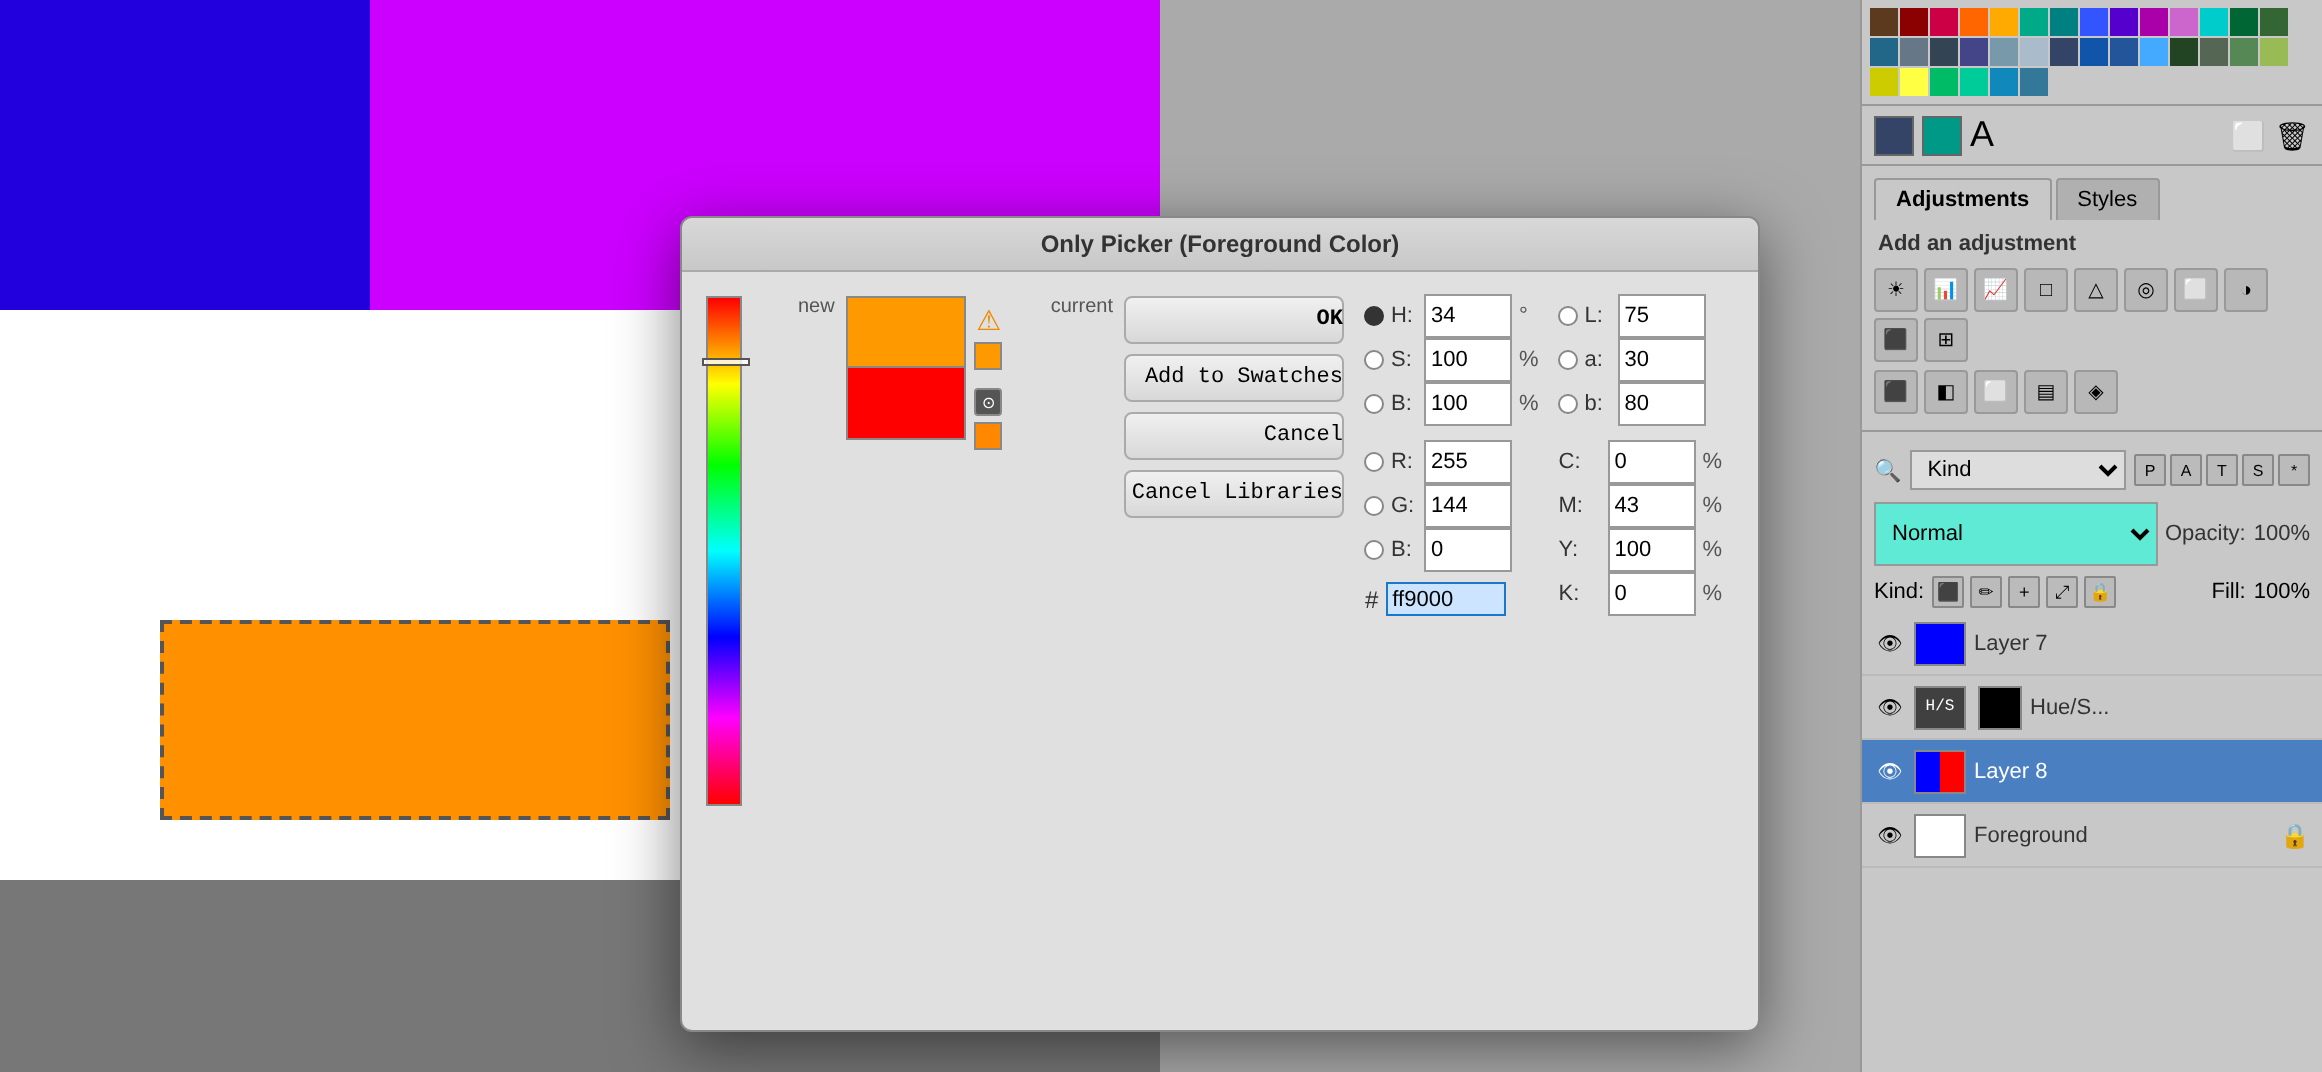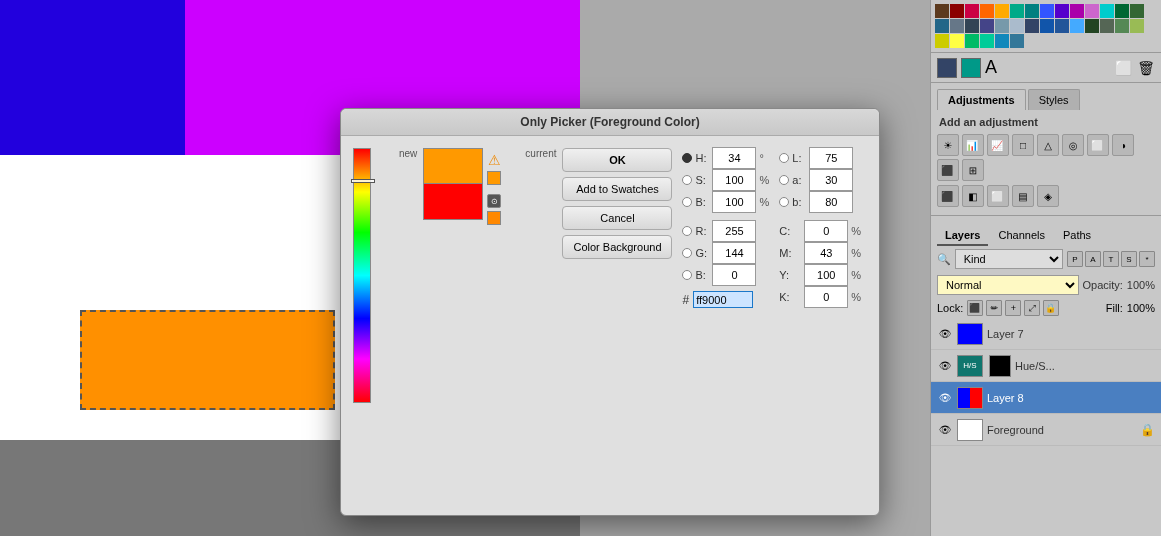--- a/index.html
+++ b/index.html
@@ -196,23 +196,23 @@
       border: 1px solid #888;
       border-radius: 1px;
       font-size: 8px;
       display: flex;
       align-items: center;
       justify-content: center;
     }
 
     .normal-select {
       flex: 1;
-      height: 20px;
-      font-size: 11px;
-      background: #fef9c3;
+      height: 32px;
+      font-size: 11px;
+      background: #5eead4;
       border: 1px solid #999;
       padding: 0 4px;
     }
 
     .opacity-label {
       font-size: 11px;
       color: #333;
     }
 
     .opacity-value {
@@ -386,22 +386,23 @@
     }
 
     .dialog-btn {
       width: 110px;
       height: 24px;
       background: linear-gradient(to bottom, #f0f0f0, #d8d8d8);
       border: 1px solid #aaa;
       border-radius: 4px;
       font-size: 11px;
       cursor: pointer;
-      text-align: center;
+      text-align: right;
       line-height: 22px;
+      font-family: Liberation Mono, monospace;
     }
 
     .dialog-btn.ok-btn {
       font-weight: bold;
     }
 
     
     .color-inputs-area {
       display: flex;
       gap: 10px;
@@ -447,21 +448,21 @@
       width: 22px;
     }
 
     .color-field {
       width: 44px;
       height: 22px;
       font-size: 11px;
       border: 1px solid #999;
       background: #fff;
       padding: 0 2px;
-      text-align: center;
+      text-align: left;
     }
 
     .unit-label {
       font-size: 11px;
       color: #555;
     }
 
     .hex-row {
       display: flex;
       align-items: center;
@@ -591,25 +592,20 @@
   <div class="adjustment-icons">
     <div class="adj-icon">⬛</div>
     <div class="adj-icon">◧</div>
     <div class="adj-icon">⬜</div>
     <div class="adj-icon">▤</div>
     <div class="adj-icon">◈</div>
   </div>
 
   <div class="panel-divider"></div>
 
-  <div class="layers-tabs">
-    <div class="layers-tab active">Layers</div>
-    <div class="layers-tab">Channels</div>
-    <div class="layers-tab">Paths</div>
-  </div>
 
   <div class="kind-row">
     <span style="font-size:11px;">🔍</span>
     <select class="kind-select">
       <option>Kind</option>
     </select>
     <div class="kind-icons">
       <div class="kind-icon">P</div>
       <div class="kind-icon">A</div>
       <div class="kind-icon">T</div>
@@ -621,21 +617,21 @@
   <div style="display:flex;align-items:center;padding:3px 6px;gap:4px;">
     <select class="normal-select" style="flex:1;">
       <option>Normal</option>
     </select>
     <span class="opacity-label">Opacity:</span>
     <span class="opacity-value">100%</span>
   </div>
 
   <div class="panel-row-inline">
     <div style="display:flex;align-items:center;gap:4px;">
-      <span style="font-size:11px;">Lock:</span>
+      <span style="font-size:11px;">Kind:</span>
       <div class="lock-icons">
         <div class="lock-icon">⬛</div>
         <div class="lock-icon">✏</div>
         <div class="lock-icon">+</div>
         <div class="lock-icon">⤢</div>
         <div class="lock-icon">🔒</div>
       </div>
     </div>
     <div style="display:flex;align-items:center;gap:4px;">
       <span style="font-size:11px;">Fill:</span>
@@ -644,21 +640,21 @@
   </div>
 
   <div style="display:flex;align-items:center;padding:3px 6px;gap:4px;height:32px;cursor:pointer;border-bottom:1px solid #bbb;">
     <div class="layer-eye">👁</div>
     <div class="layer-thumb" style="background:#0000ff;"></div>
     <span class="layer-name-dark">Layer 7</span>
   </div>
 
   <div style="display:flex;align-items:center;padding:3px 6px;gap:4px;height:32px;cursor:pointer;border-bottom:1px solid #bbb;">
     <div class="layer-eye">👁</div>
-    <div class="layer-thumb" style="background:#0f766e;display:flex;align-items:center;justify-content:center;font-size:8px;color:#fff;">H/S</div>
+    <div class="layer-thumb" style="background:#404040;display:flex;align-items:center;justify-content:center;font-size:8px;color:#fff;font-family:Liberation Mono, monospace;">H/S</div>
     <div class="layer-mask-thumb" style="background:#000;"></div>
     <span class="layer-name-dark">Hue/S...</span>
   </div>
 
   <div style="display:flex;align-items:center;padding:3px 6px;gap:4px;height:32px;cursor:pointer;border-bottom:1px solid #bbb;background:#4a7fc1;">
     <div class="layer-eye" style="color:#fff;">👁</div>
     <div class="layer-thumb" style="background:linear-gradient(to right, #0000ff 50%, #ff0000 50%);"></div>
     <span class="layer-name">Layer 8</span>
   </div>
 
@@ -698,21 +694,21 @@
             </div>
             <div style="width:14px;height:14px;background:#f80;border:1px solid #888;"></div>
           </div>
         </div>
         <div style="font-size:10px;color:#555;margin-left:18px;">current</div>
 
         <div class="dialog-buttons">
           <button class="dialog-btn ok-btn">OK</button>
           <button class="dialog-btn">Add to Swatches</button>
           <button class="dialog-btn">Cancel</button>
-          <button class="dialog-btn">Color Background</button>
+          <button class="dialog-btn">Cancel Libraries</button>
         </div>
       </div>
 
       <div class="color-inputs-area">
 
         <div class="input-column">
 
           <div class="input-row">
             <div class="radio-btn selected"></div>
             <span class="input-label">H:</span>

